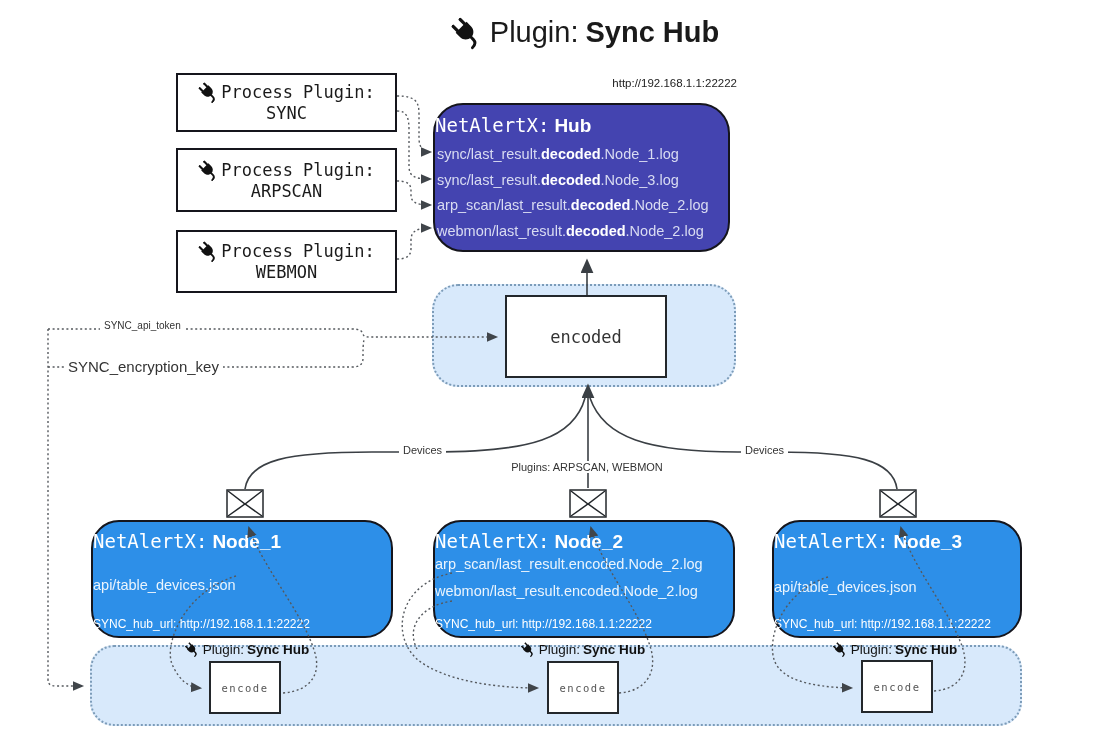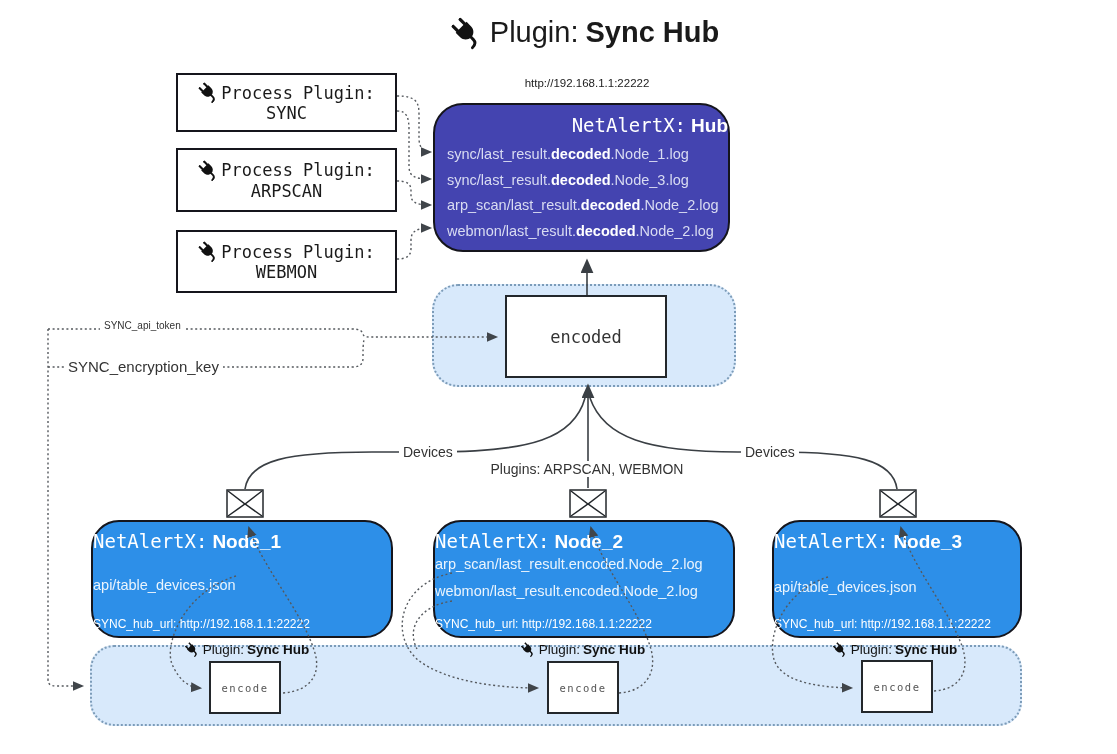--- a/index.html
+++ b/index.html
@@ -8,31 +8,31 @@
   svg.plug{transform:rotate(-45deg);flex:0 0 auto}
   .plug-lg{width:32px;height:32px}
   .plug-md{width:21px;height:21px}
   .plug-sm{width:15px;height:15px}
 
   
   .title{position:absolute;top:16px;left:585px;transform:translateX(-50%);display:flex;align-items:center;gap:7px;font-size:29px;color:#1a1a1a;white-space:nowrap;z-index:3}
   .title b{font-weight:700}
 
   
-  .hub-url{position:absolute;left:437px;top:77px;width:300px;text-align:center;font-size:11.5px;color:#222;z-index:3}
+  .hub-url{position:absolute;left:437px;top:77px;width:300px;text-align:right;font-size:11.5px;color:#222;z-index:3}
   .hub{position:absolute;left:433px;top:103px;width:297px;height:149px;background:#4444b0;border:2px solid #15151c;border-radius:30px;box-sizing:border-box;color:#fff;z-index:2}
-  .hub-title{text-align:right;margin-top:9px;font-size:19px;font-family:"DejaVu Sans Mono",monospace;white-space:nowrap}
+  .hub-title{text-align:left;margin-top:9px;font-size:19px;font-family:"DejaVu Sans Mono",monospace;white-space:nowrap}
   .hub-title b,.node-title b{font-family:"Liberation Sans",sans-serif;font-weight:700;margin-left:5px}
-  .hub-items{margin-top:5px;padding-left:12px}
+  .hub-items{margin-top:5px;padding-left:2px}
   .hub-item{font-size:14.5px;line-height:25.5px;color:#d9dcf2;white-space:nowrap}
   .hub-item b{color:#fff;font-weight:700}
 
   
   .pbox{position:absolute;left:176px;width:221px;background:#fff;border:2px solid #15151c;box-sizing:border-box;display:flex;flex-direction:column;justify-content:center;align-items:center;font-family:"DejaVu Sans Mono",monospace;font-size:17px;color:#1a1a1a;z-index:2}
-  .pbox .row{display:flex;align-items:center;gap:2px;white-space:nowrap}
+  .pbox .row{display:flex;align-items:flex-start;gap:2px;white-space:nowrap}
 
   
   .band{position:absolute;background:#d8e9fb;border:2px dotted #7c9cb9;box-sizing:border-box;z-index:1}
   #decode-band{left:432px;top:284px;width:304px;height:103px;border-radius:26px}
   #bottom-band{left:90px;top:645px;width:932px;height:81px;border-radius:24px}
 
   
   .wbox{position:absolute;background:#fff;border:2px solid #23272b;box-sizing:border-box;display:flex;align-items:center;justify-content:center;font-family:"DejaVu Sans Mono",monospace;color:#333;z-index:2}
   #decode-box{left:505px;top:295px;width:162px;height:83px;font-size:17px}
   .encode-box{width:72px;height:53px;font-size:10.5px;letter-spacing:1.5px;color:#555}
@@ -50,21 +50,21 @@
   #node1 .node-line{margin-top:24px}
   #node2 .node-line{margin-top:3px;line-height:17px}
   #node3 .node-line{margin-top:26px}
   .node-url{position:absolute;bottom:5px;left:0;right:0;font-size:12px;color:#fff;white-space:nowrap}
 
   
   .enc-label{position:absolute;top:642px;transform:translateX(-50%);display:flex;align-items:center;gap:3px;font-size:13.5px;color:#111;white-space:nowrap;z-index:6}
   .enc-label b{font-weight:700}
 
   
-  .edge-label{position:absolute;background:#fff;padding:0 4px;font-size:14px;color:#333;z-index:6;white-space:nowrap}
+  .edge-label{position:absolute;background:#fff;padding:0 4px;font-size:11px;color:#333;z-index:6;white-space:nowrap}
   #lbl-devices-left{left:399px;top:444px}
   #lbl-plugins-center{left:587px;top:461px;transform:translateX(-50%)}
   #lbl-devices-right{left:741px;top:444px}
   #lbl-api-token{left:100px;top:320px;font-size:10px}
   #lbl-enc-key{left:64px;top:358px;font-size:15px}
 
   svg.connectors{position:absolute;inset:0;z-index:5;pointer-events:none}
   .hidden-defs{position:absolute;width:0;height:0;overflow:hidden}
 </style>
 </head>

